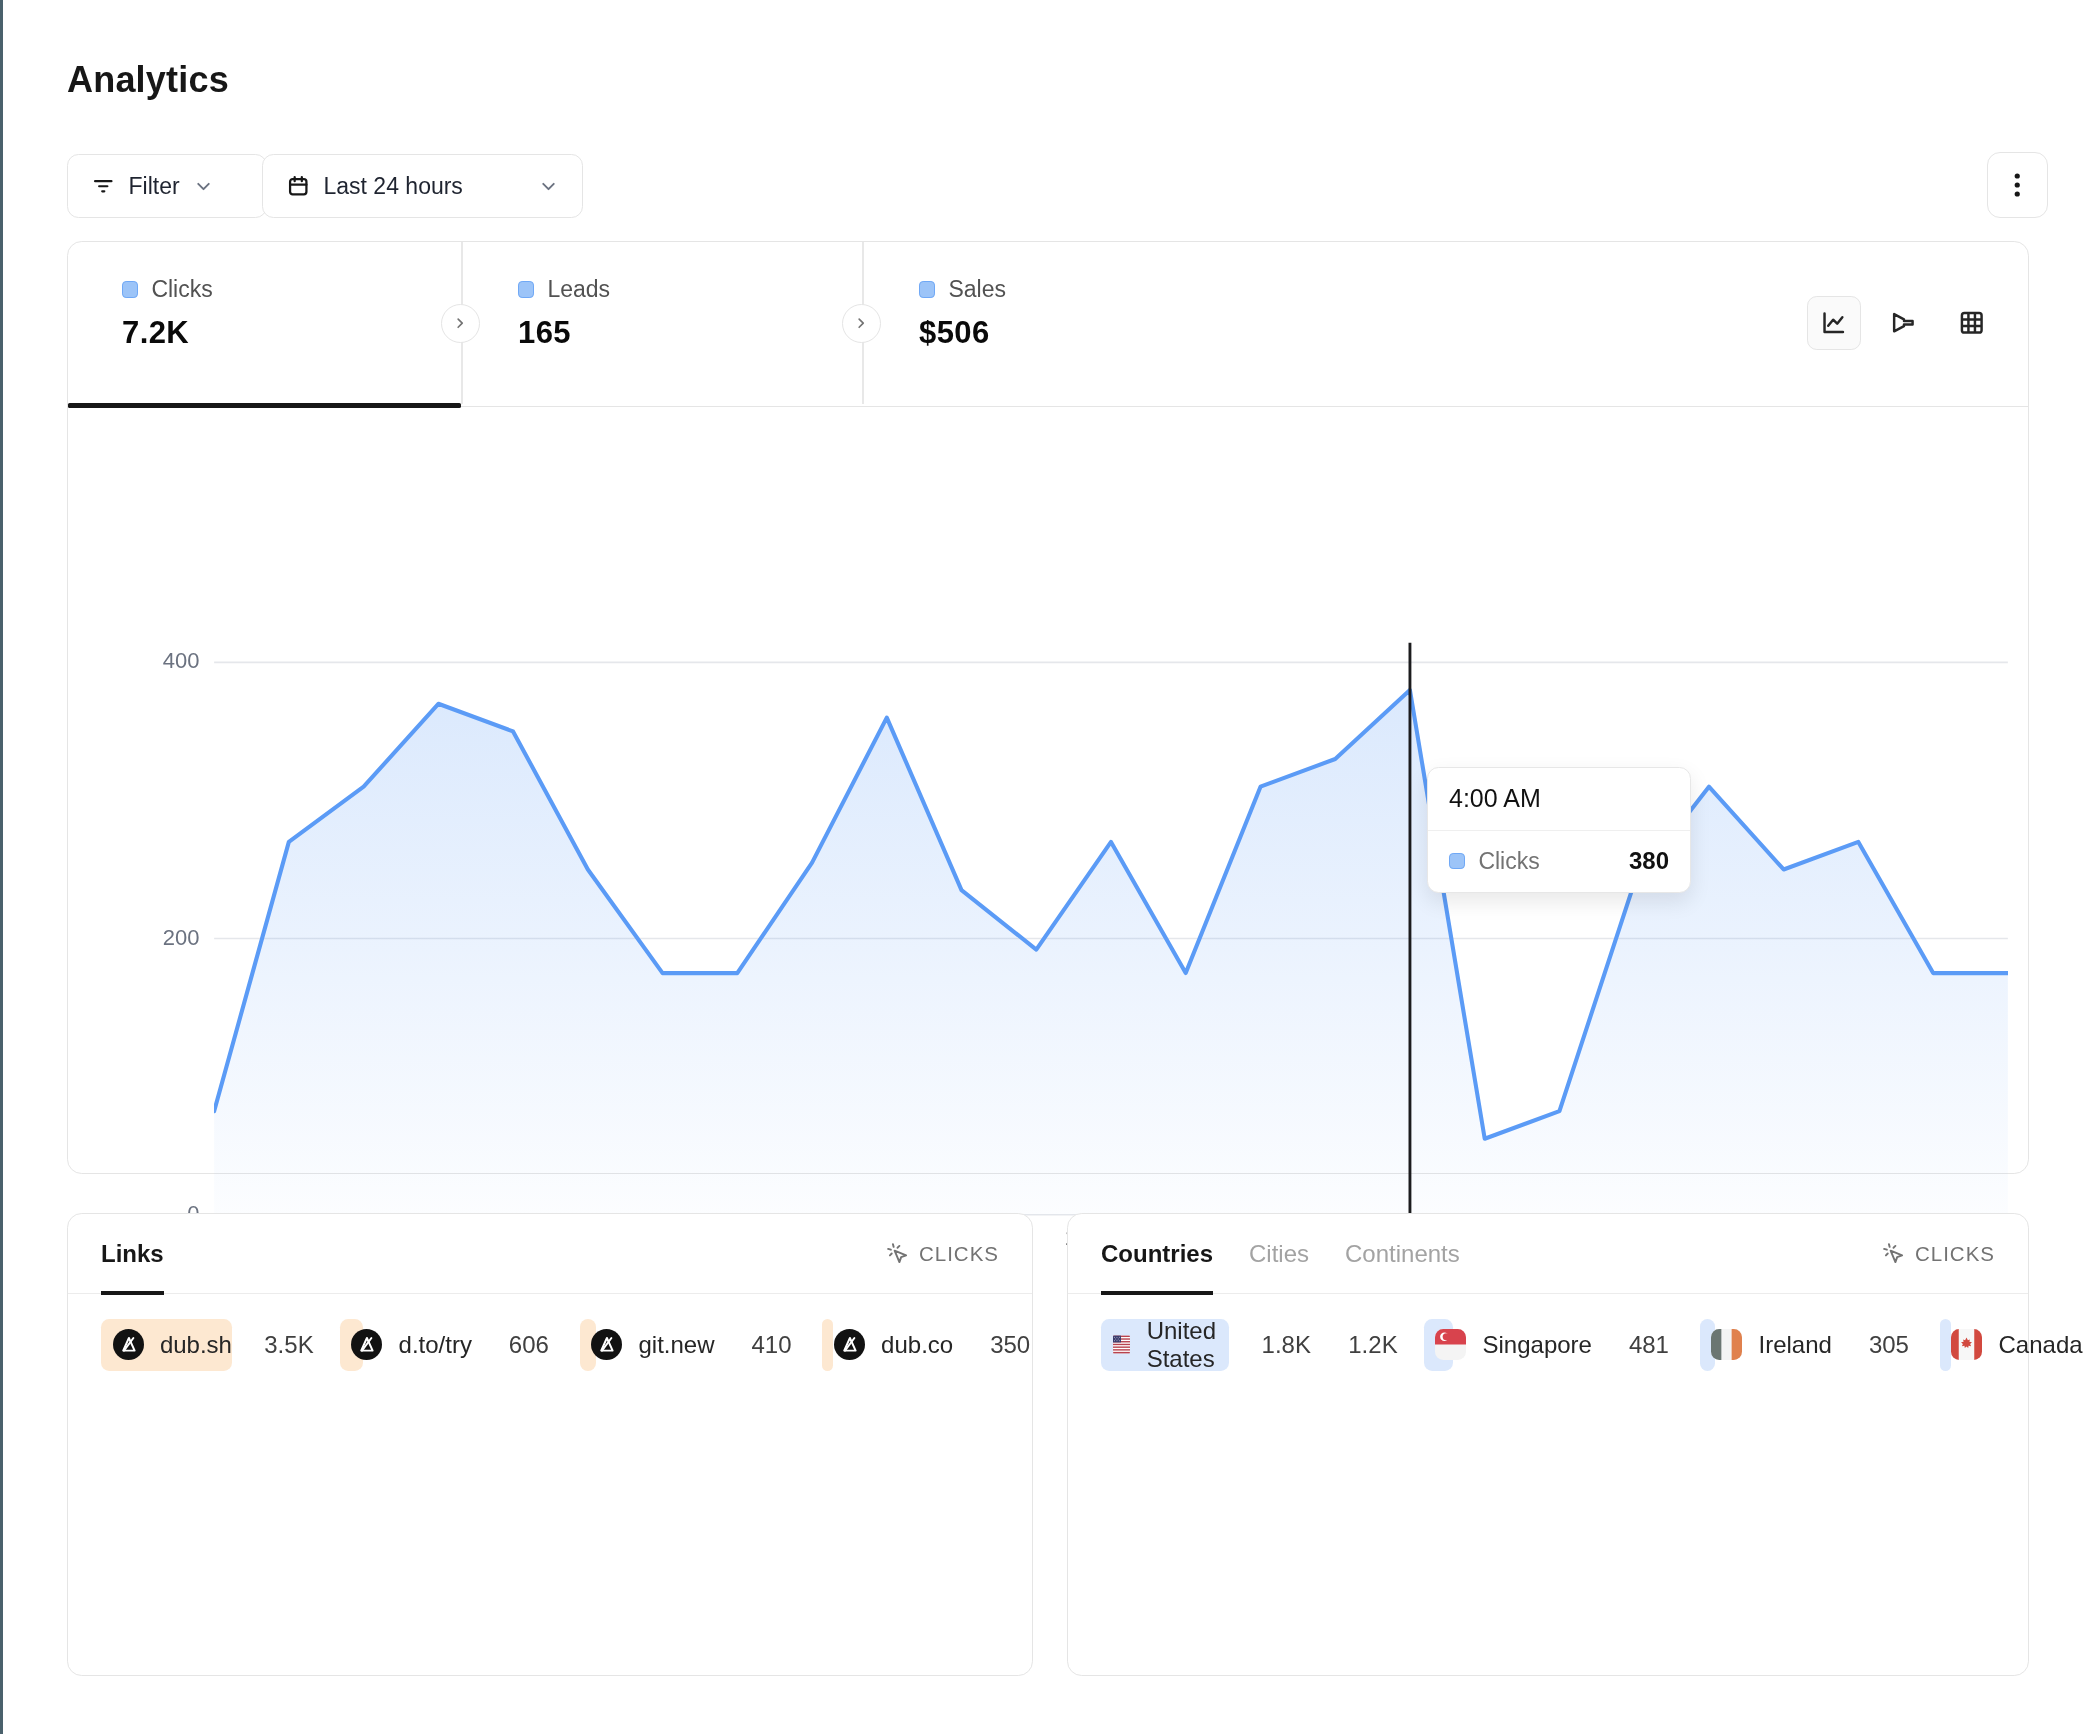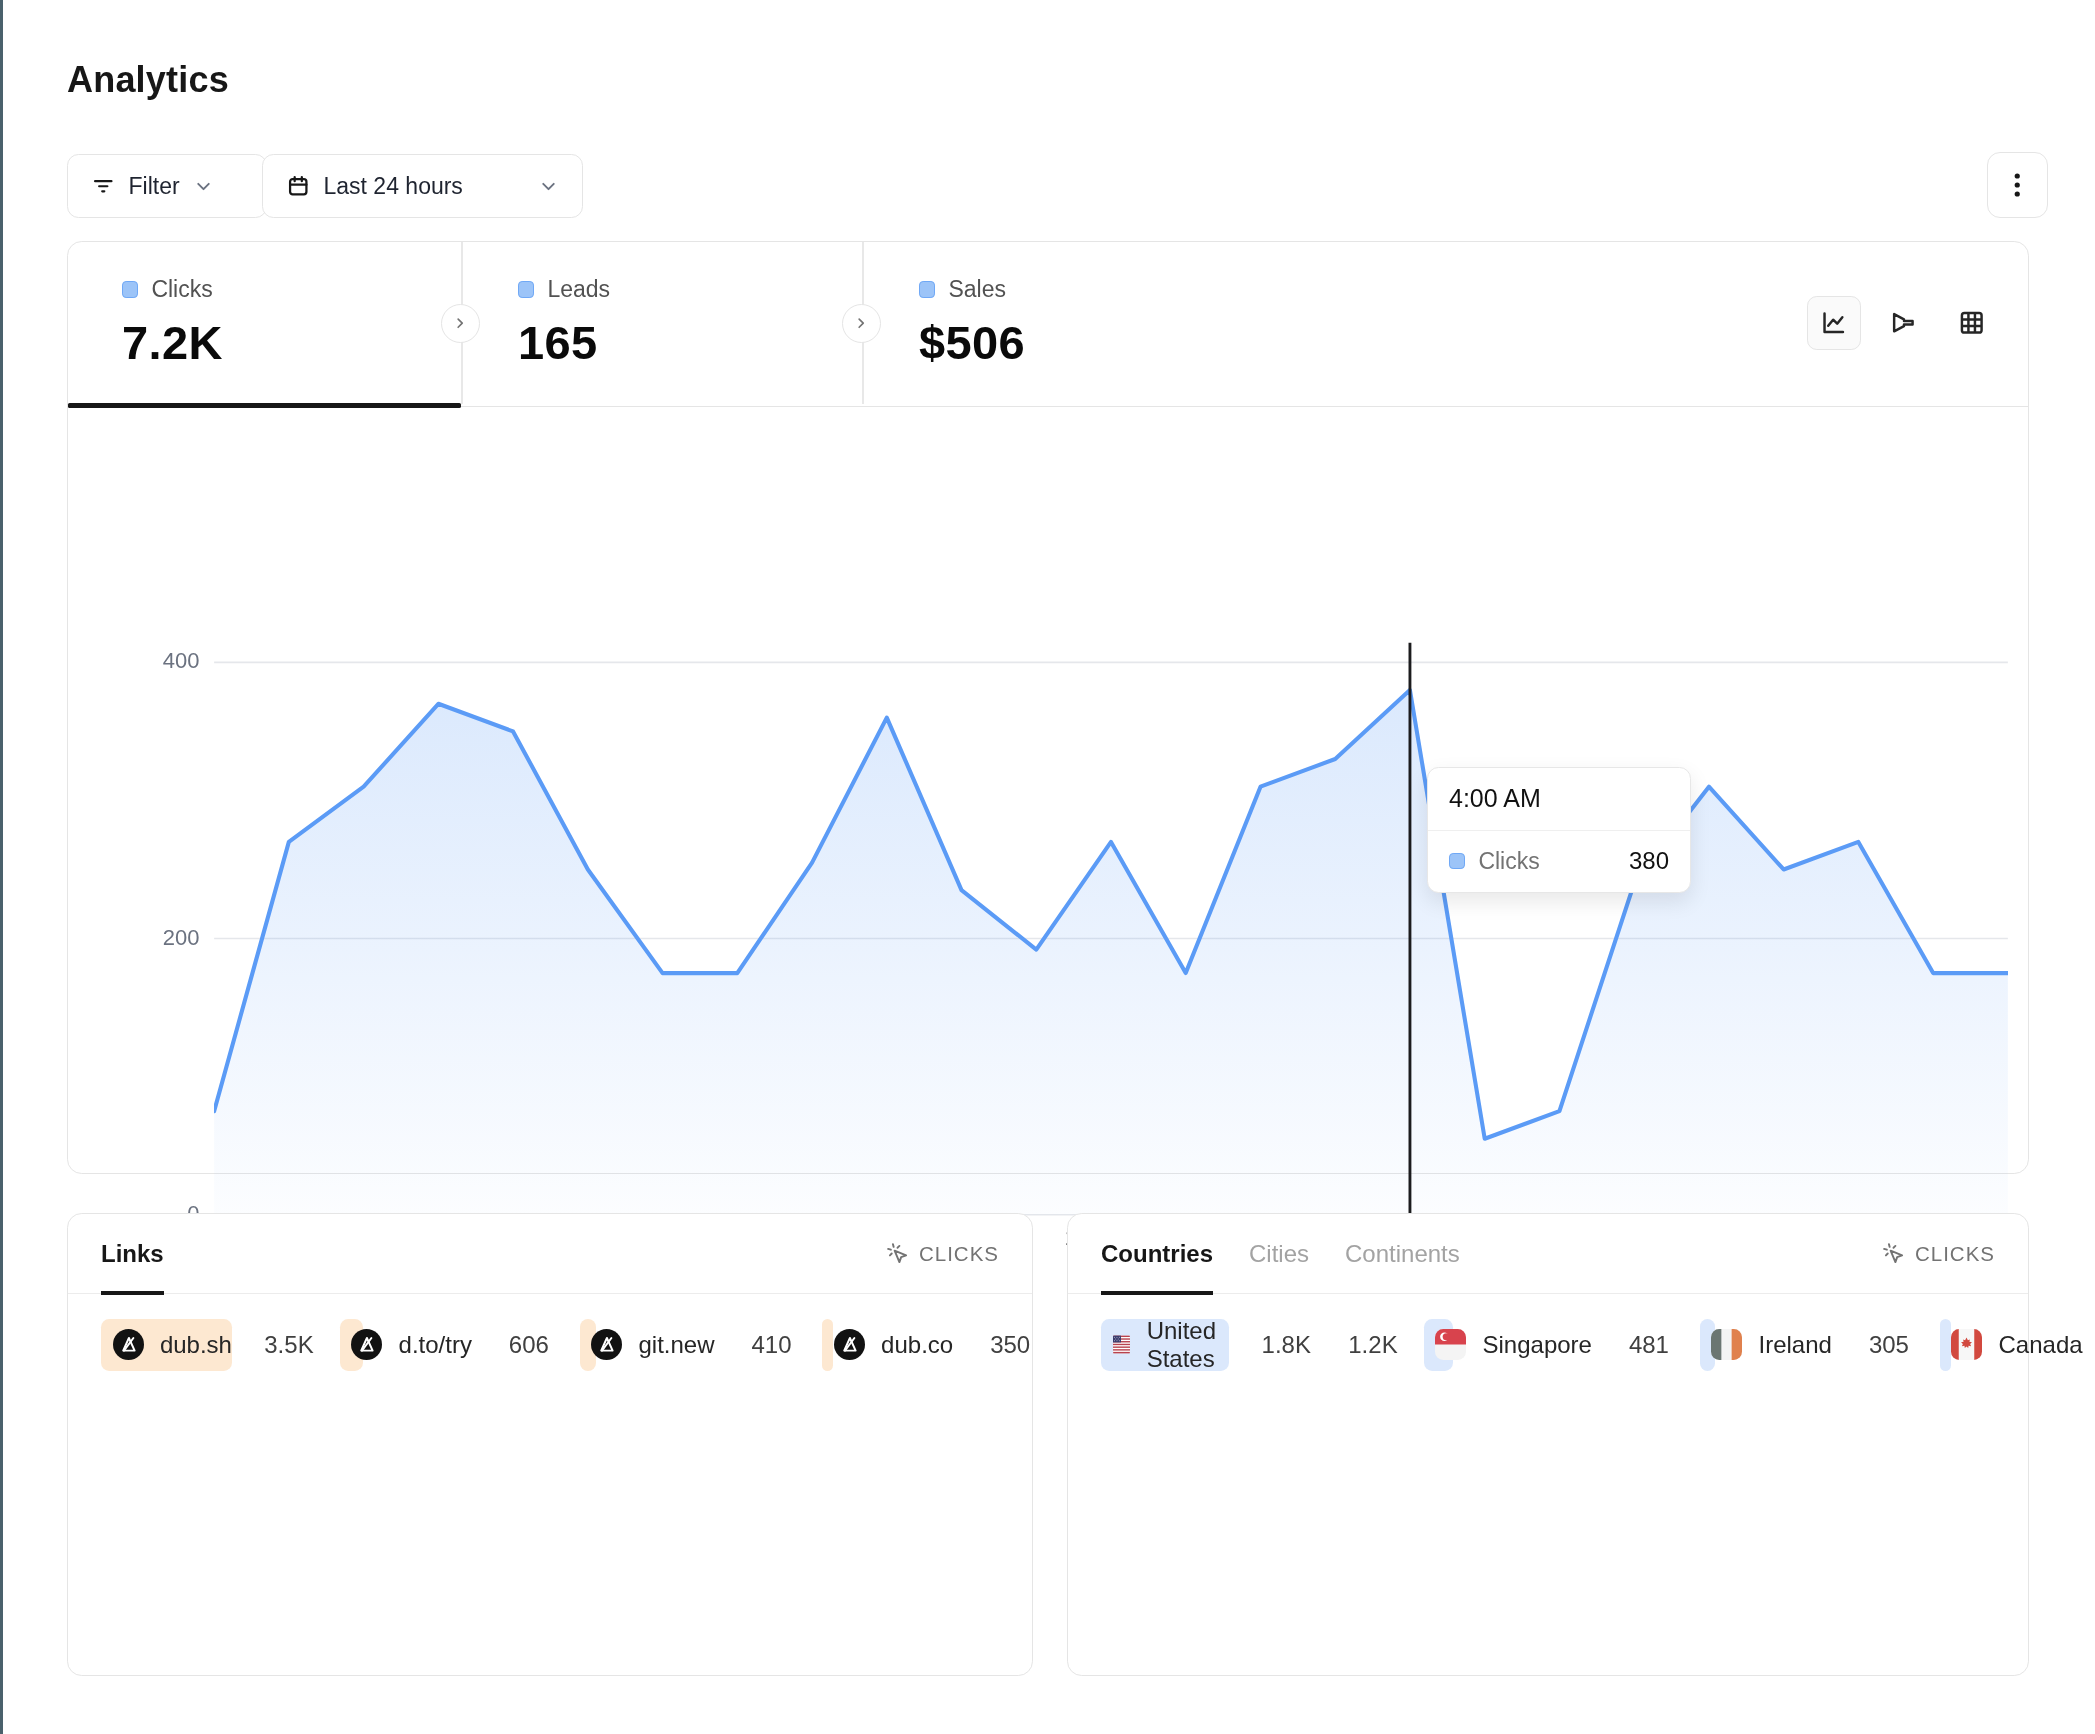--- a/index.html
+++ b/index.html
@@ -23,41 +23,41 @@
   .main-card{position:absolute;left:67px;top:241px;width:1962px;height:933px;border:1.6px solid #e5e5e5;
     border-radius:14.7px;background:#fff;box-sizing:border-box;}
   .stat-tabs-row{position:relative;height:164px;border-bottom:1.6px solid #e5e5e5;}
   .stat-tabs{display:flex;height:100%;}
   .stat-tab{width:393px;box-sizing:border-box;padding:34px 0 0 54px;position:relative;cursor:pointer;}
   .stat-tab:nth-child(2),.stat-tab:nth-child(3){width:401px;padding-left:57px;}
   .stat-tab.active::after{content:"";position:absolute;left:0;bottom:-1.6px;height:4.9px;width:100%;background:#171717;border-radius:1.6px;}
   .stat-label-row{display:flex;align-items:center;gap:13px;}
   .marker{width:16.4px;height:16.4px;border-radius:4.1px;background:#9cc4f8;border:1.6px solid #6fa8f6;box-sizing:border-box;}
   .stat-label{font-size:23px;color:#525252;}
-  .stat-value{margin-top:11.5px;font-size:47px;font-weight:700;letter-spacing:0.4px;color:#0a0a0a;}
+  .stat-value{margin-top:11.5px;font-size:31px;font-weight:700;letter-spacing:0.4px;color:#0a0a0a;}
   .tab-divider{position:absolute;top:0;width:1.6px;height:162px;background:#e8e8e8;}
   .tab-chevron{position:absolute;top:62px;width:39px;height:39px;border:1.6px solid #e5e5e5;border-radius:50%;
     background:#fff;display:flex;align-items:center;justify-content:center;box-sizing:border-box;cursor:pointer;z-index:3;}
   .view-toggles{position:absolute;right:29.5px;top:54px;display:flex;gap:14.7px;}
   .view-btn{width:54px;height:54px;border-radius:9.8px;display:flex;align-items:center;justify-content:center;cursor:pointer;border:1.6px solid transparent;box-sizing:border-box;}
   .view-btn.active{background:#fafafa;border-color:#e5e5e5;}
 
   
   .chart-region{position:relative;height:768px;}
   .y-label{position:absolute;left:16.4px;width:115px;text-align:right;font-size:22px;color:#6b7280;}
   .chart-svg{position:absolute;left:146px;top:221px;}
   .x-axis{position:absolute;left:146px;top:818px;width:1794px;height:33px;}
   .x-tick{position:absolute;transform:translateX(-50%);font-size:22px;color:#737373;white-space:nowrap;}
   .x-tick.active{color:#171717;font-weight:700;}
   .tooltip{position:absolute;width:262px;border:1.6px solid #e7e7e7;border-radius:11.5px;background:#fff;
     box-shadow:0 8.2px 21px rgba(0,0,0,.09);z-index:5;}
   .tooltip-head{padding:16.4px 21px;font-size:25px;color:#111;border-bottom:1.6px solid #efefef;}
   .tooltip-row{display:flex;align-items:center;gap:13px;padding:16.4px 21px;}
   .tooltip-series{font-size:23px;color:#737373;}
-  .tooltip-value{margin-left:auto;font-size:24px;font-weight:400;color:#111;}
+  .tooltip-value{margin-left:auto;font-size:24px;font-weight:700;color:#111;}
 
   
   .panel{position:absolute;top:1213px;border:1.6px solid #e5e5e5;border-radius:14.7px;background:#fff;box-sizing:border-box;height:463px;}
   .panel-links{left:67px;width:966px;}
   .panel-countries{left:1067px;width:962px;}
   .panel-head{position:relative;height:80px;border-bottom:1.6px solid #ececec;display:flex;align-items:center;
     padding:0 33px;box-sizing:border-box;}
   .panel-tabs{display:flex;gap:36px;height:100%;align-items:center;}
   .ptab{font-size:24px;color:#a3a3a3;position:relative;height:100%;display:flex;align-items:center;cursor:pointer;}
   .ptab.active{color:#171717;font-weight:600;}

